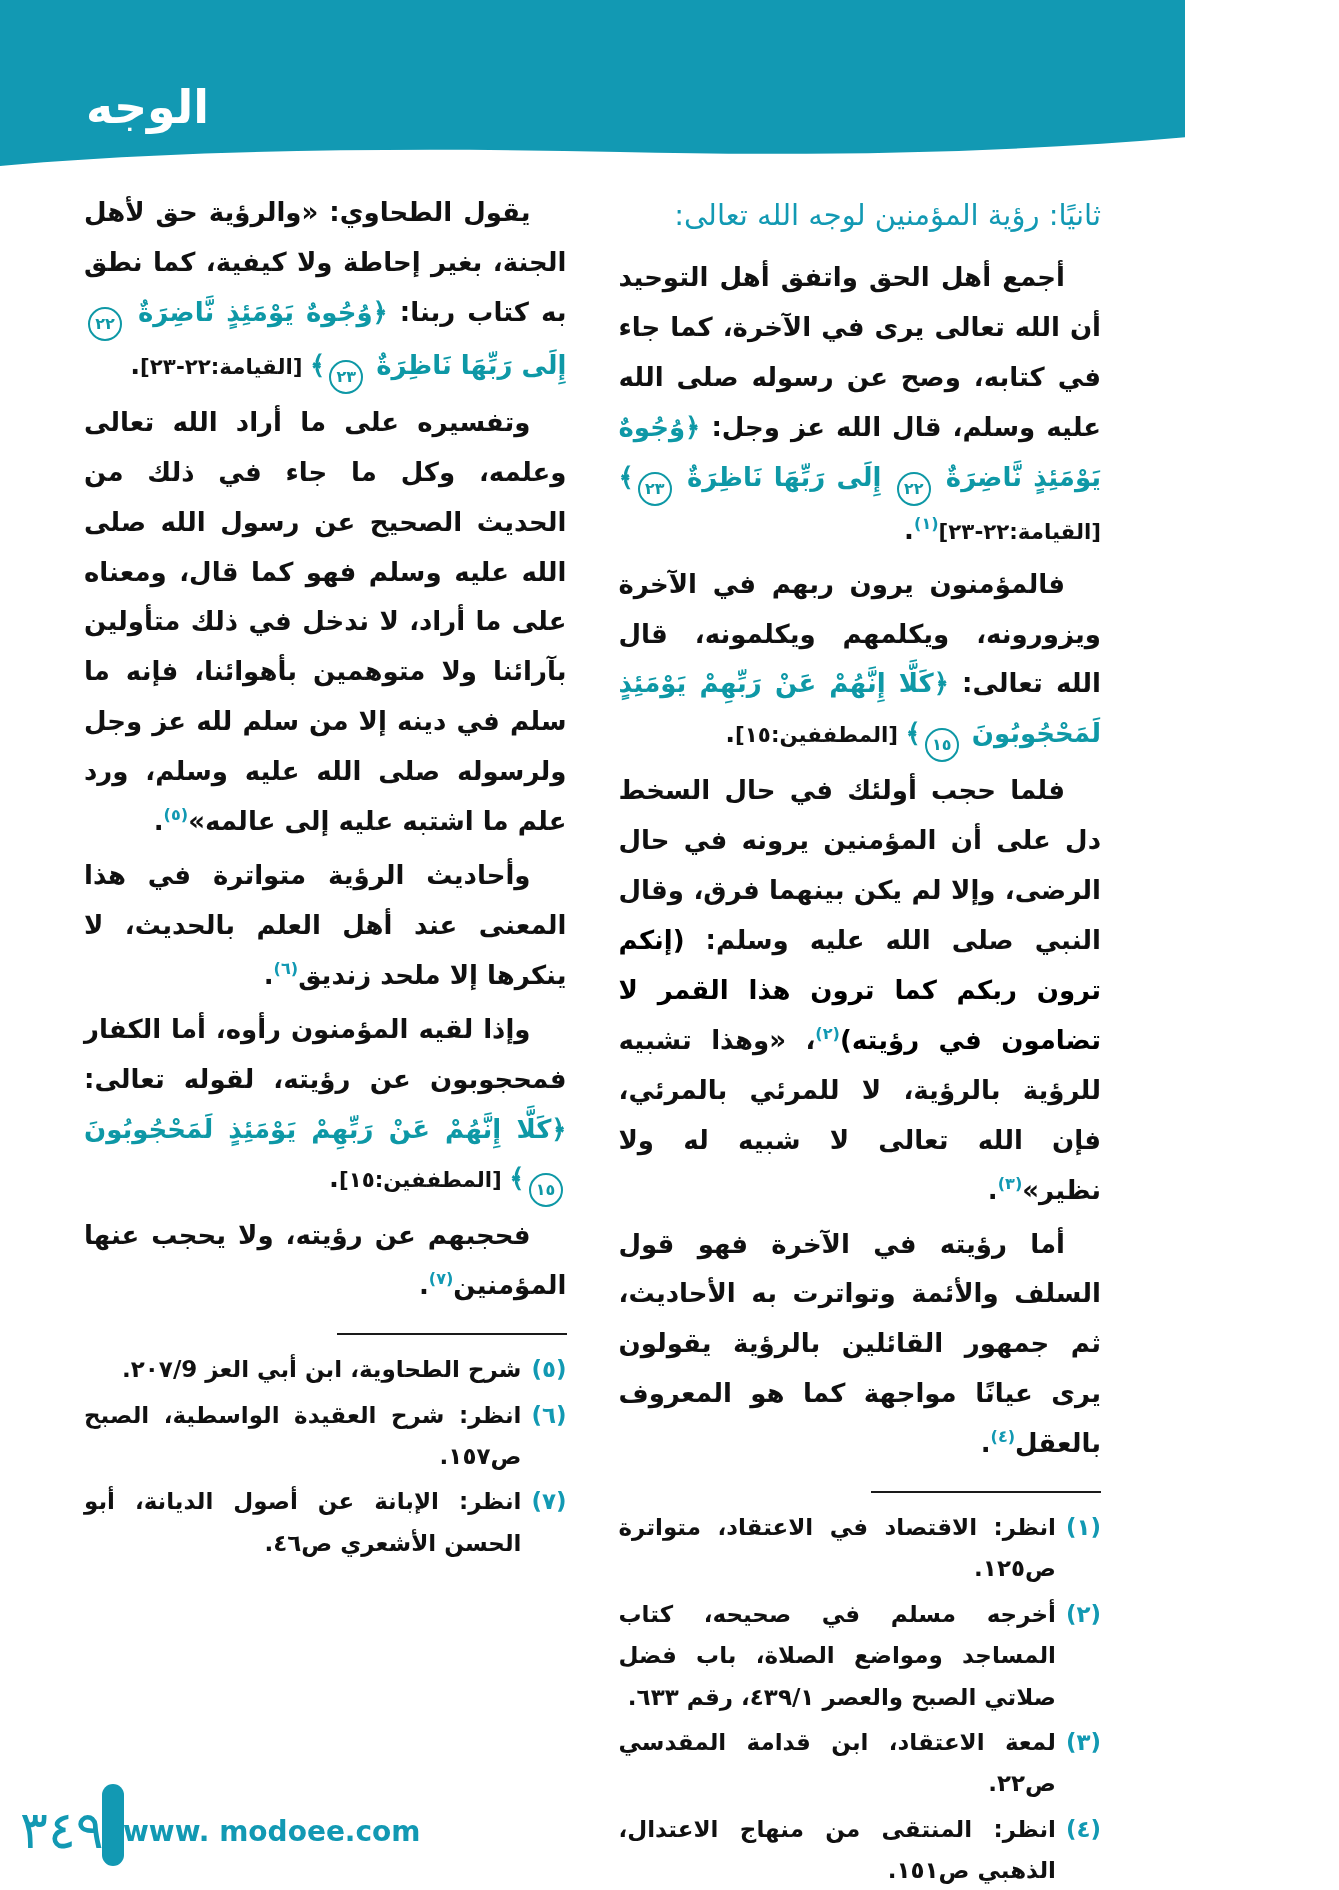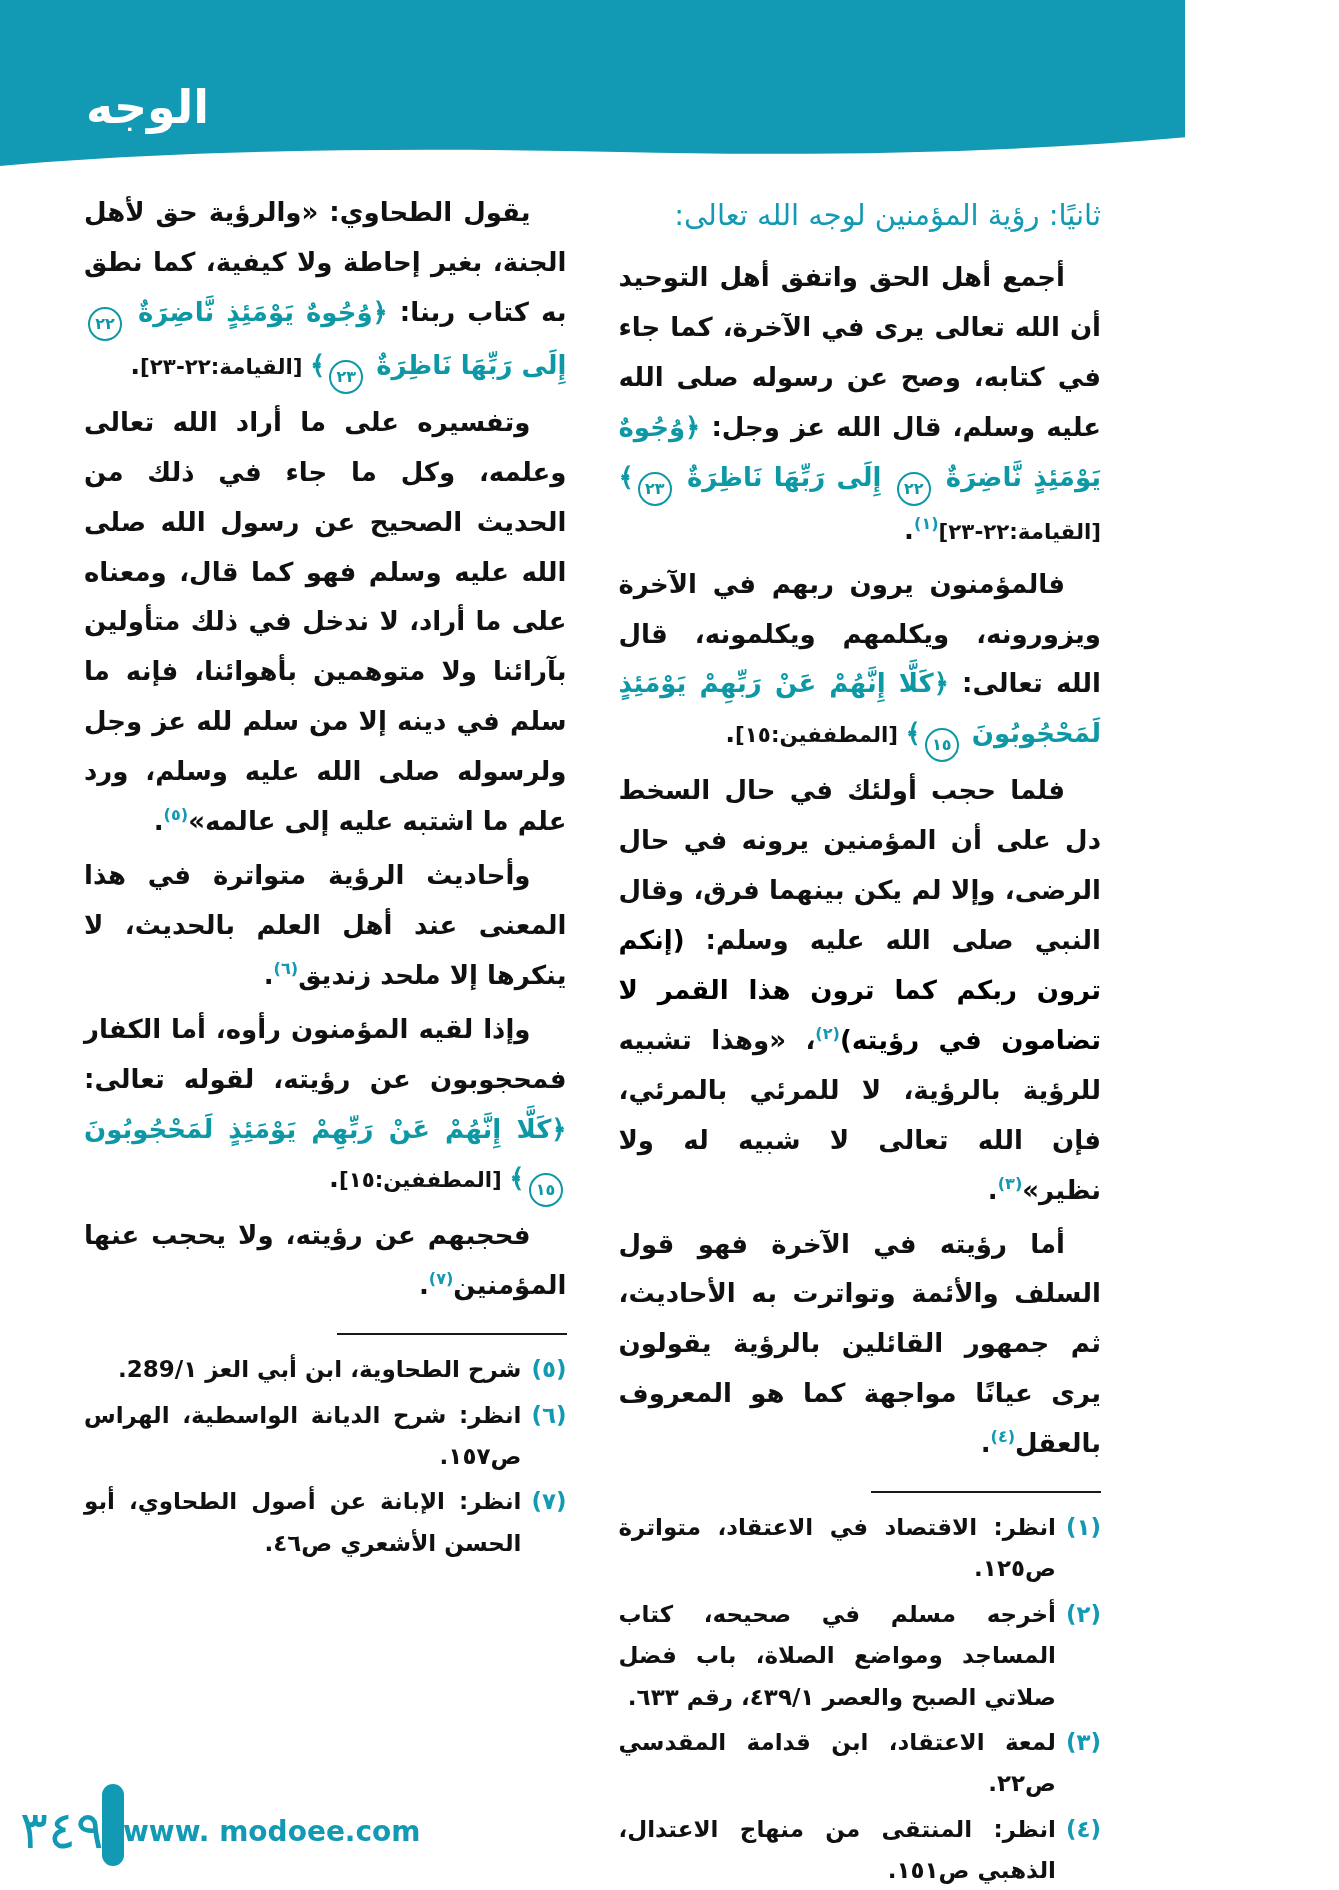--- a/index.html
+++ b/index.html
@@ -135,29 +135,29 @@
           <p class="para"><span class="seg-n">يقول الطحاوي: «والرؤية حق لأهل الجنة، بغير إحاطة ولا كيفية، كما نطق به كتاب ربنا: </span><span class="seg-q">﴿وُجُوهٌ يَوْمَئِذٍ نَّاضِرَةٌ </span><span class="aya-num">٢٢</span><span class="seg-q"> إِلَى رَبِّهَا نَاظِرَةٌ </span><span class="aya-num">٢٣</span><span class="seg-q">﴾</span><span class="seg-ref"> [القيامة:٢٢-٢٣]</span><span class="seg-n">.</span></p>
           <p class="para"><span class="seg-n">وتفسيره على ما أراد الله تعالى وعلمه، وكل ما جاء في ذلك من الحديث الصحيح عن رسول الله صلى الله عليه وسلم فهو كما قال، ومعناه على ما أراد، لا ندخل في ذلك متأولين بآرائنا ولا متوهمين بأهوائنا، فإنه ما سلم في دينه إلا من سلم لله عز وجل ولرسوله صلى الله عليه وسلم، ورد علم ما اشتبه عليه إلى عالمه»</span><span class="seg-fn">(٥)</span><span class="seg-n">.</span></p>
           <p class="para"><span class="seg-n">وأحاديث الرؤية متواترة في هذا المعنى عند أهل العلم بالحديث، لا ينكرها إلا ملحد زنديق</span><span class="seg-fn">(٦)</span><span class="seg-n">.</span></p>
           <p class="para"><span class="seg-n">وإذا لقيه المؤمنون رأوه، أما الكفار فمحجوبون عن رؤيته، لقوله تعالى: </span><span class="seg-q">﴿كَلَّا إِنَّهُمْ عَنْ رَبِّهِمْ يَوْمَئِذٍ لَمَحْجُوبُونَ </span><span class="aya-num">١٥</span><span class="seg-q">﴾</span><span class="seg-ref"> [المطففين:١٥]</span><span class="seg-n">.</span></p>
           <p class="para"><span class="seg-n">فحجبهم عن رؤيته، ولا يحجب عنها المؤمنين</span><span class="seg-fn">(٧)</span><span class="seg-n">.</span></p>
         </div>
       <div class="fn-sep"></div>
       <div>
           <div class="footnote">
             <span class="fn-num">(٥)</span>
-            <span class="fn-text">شرح الطحاوية، ابن أبي العز 289/١.</span>
+            <span class="fn-text">شرح الطحاوية، ابن أبي العز ٢٠٧/9.</span>
           </div>
           <div class="footnote">
             <span class="fn-num">(٦)</span>
-            <span class="fn-text">انظر: شرح الديانة الواسطية، الهراس ص١٥٧.</span>
+            <span class="fn-text">انظر: شرح العقيدة الواسطية، الصبح ص١٥٧.</span>
           </div>
           <div class="footnote">
             <span class="fn-num">(٧)</span>
-            <span class="fn-text">انظر: الإبانة عن أصول الطحاوي، أبو الحسن الأشعري ص٤٦.</span>
+            <span class="fn-text">انظر: الإبانة عن أصول الديانة، أبو الحسن الأشعري ص٤٦.</span>
           </div>
         </div>
     </section>
 
   </main>
 
   <footer>
     <div class="page-number">٣٤٩</div>
     <div class="corner-bar"></div>
     <div class="website">www. modoee.com</div>

